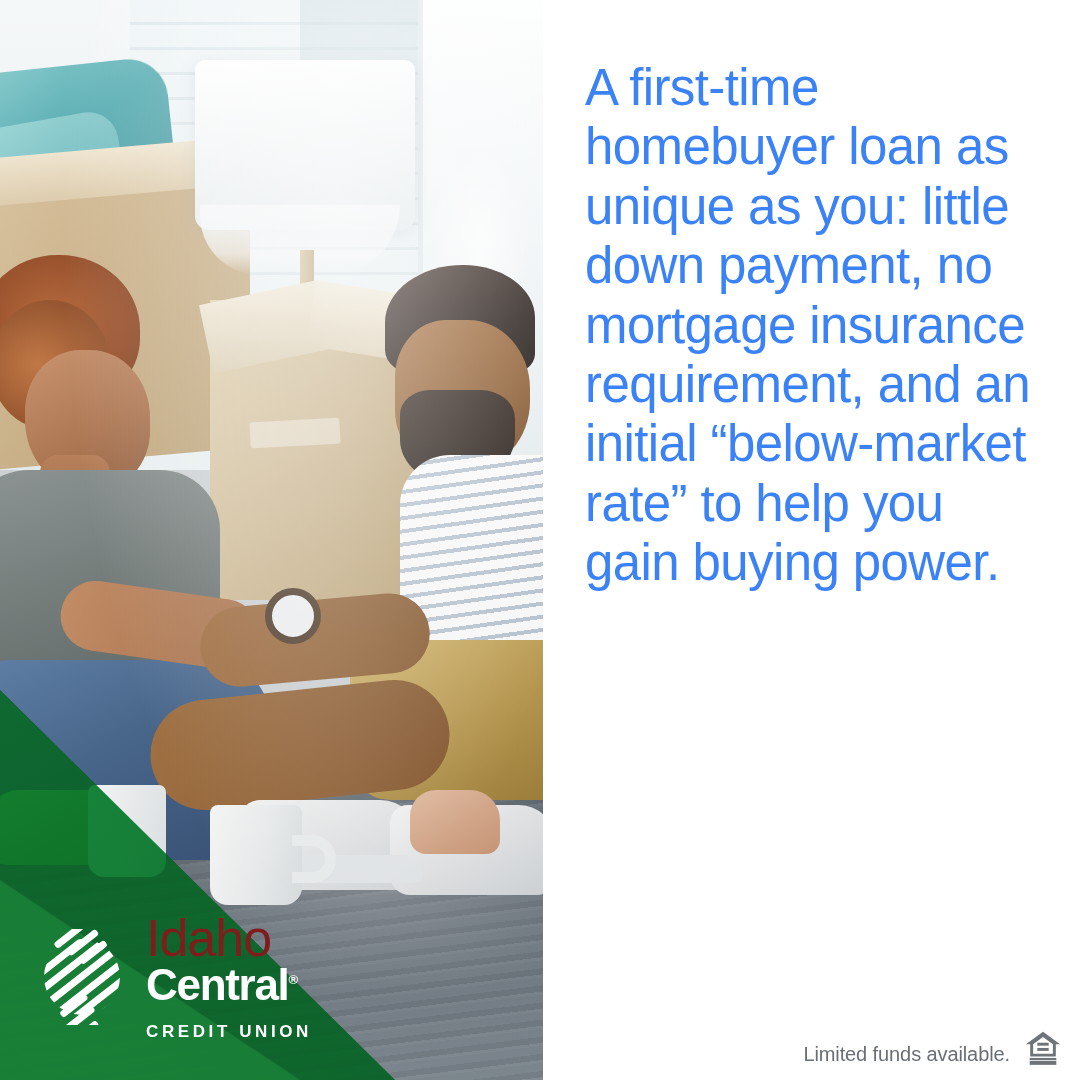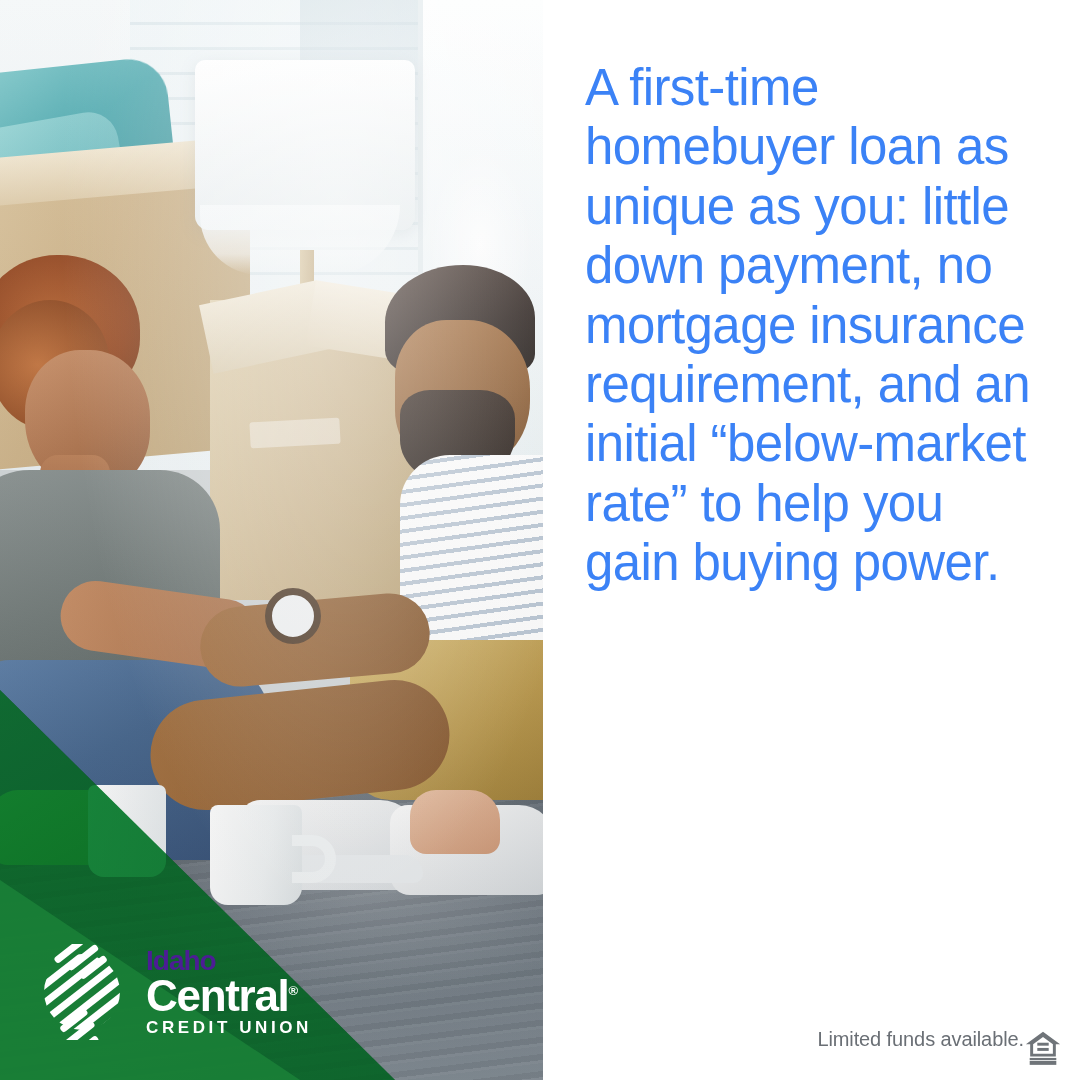--- a/index.html
+++ b/index.html
@@ -300,35 +300,35 @@
 
   
   .logo-lockup {
     position:absolute; left:34px; bottom:40px;
     display:flex; align-items:center; gap:16px;
     z-index:6;
   }
   .logo-mark { width:96px; height:96px; flex:0 0 96px; }
   .logo-type { display:flex; flex-direction:column; line-height:1; }
   .logo-line1 {
-    color:#4c1d95; font-weight:bold; font-size:28px;
+    color:#7f1d1d; font-weight:normal; font-size:52px;
     letter-spacing:-1px; line-height:.96;
   }
   .logo-line2 {
     color:#ffffff; font-weight:bold; font-size:44px;
     letter-spacing:-1.3px; line-height:.96; position:relative;
     white-space:nowrap;
   }
   .logo-reg {
     font-size:13px; vertical-align:super; letter-spacing:0;
     font-weight:bold;
   }
   .logo-line3 {
     color:#ffffff; font-weight:bold; font-size:17px;
-    letter-spacing:3.6px; margin-top:1px;
+    letter-spacing:3.6px; margin-top:17px;
   }
 
   
   .content-panel {
     position:relative;
     flex:1 1 auto;
     height:1080px;
     background:#ffffff;
     padding:58px 48px 0 42px;
   }
@@ -346,21 +346,21 @@
     font-weight:normal;
     font-size:51px;
     line-height:1.165;
     letter-spacing:-.6px;
     white-space:pre-line;
   }
 
   
   .footer {
     position:absolute; right:18px; bottom:14px;
-    display:flex; align-items:flex-start; 
+    display:flex; align-items:flex-end; gap:14px;
   }
   .footer-note {
     color:#6a6f75; font-size:20px; letter-spacing:-.1px;
   }
   .ehl-icon { width:38px; height:38px; }
 </style>
 </head>
 <body>
 
 <div class="ad-root">

